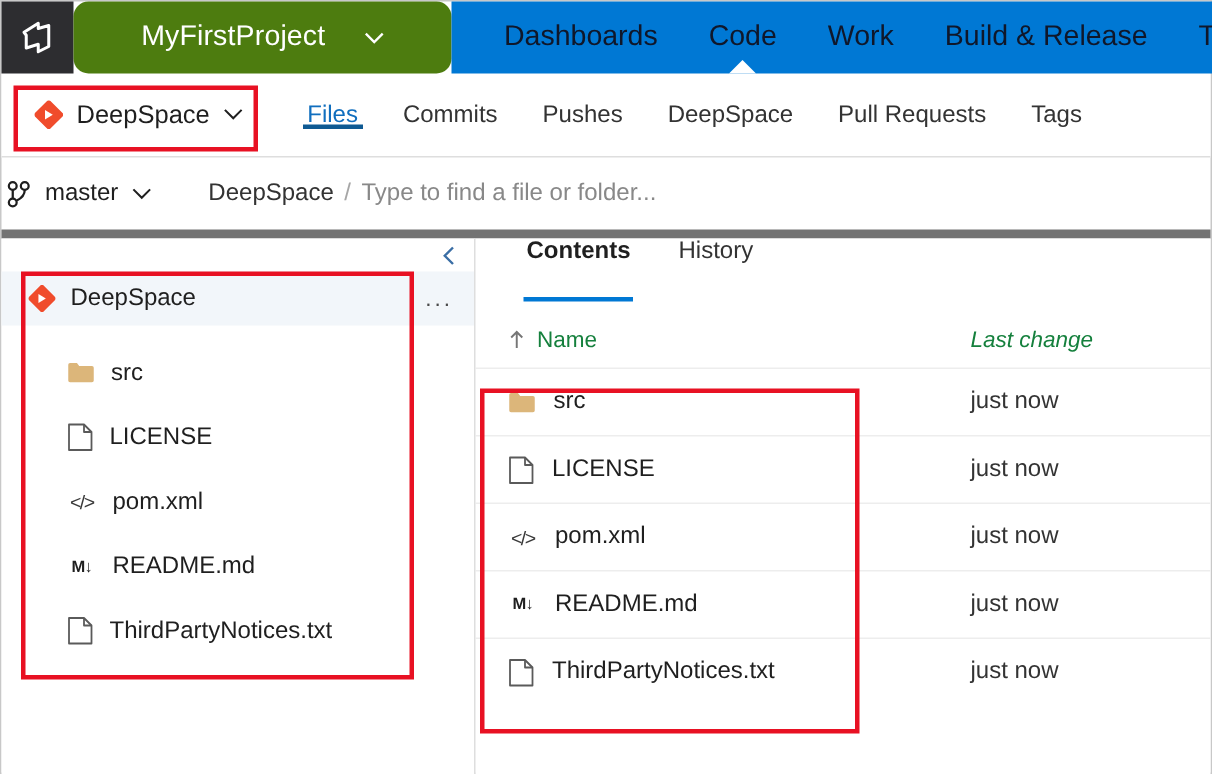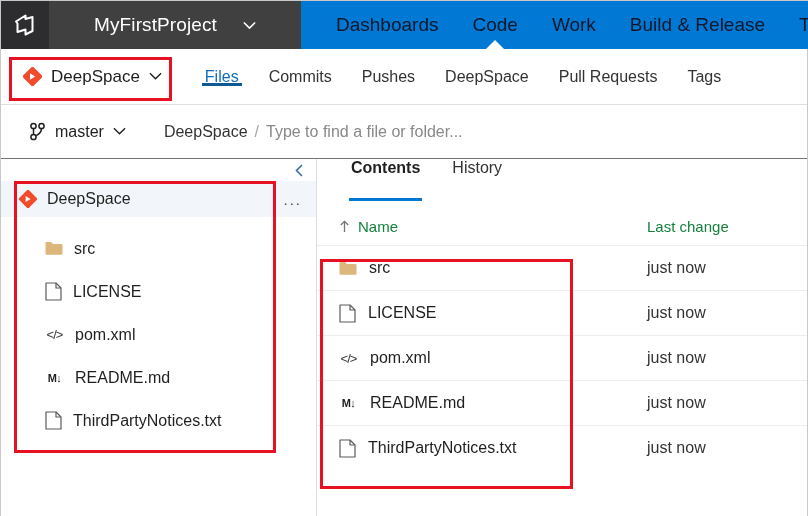--- a/index.html
+++ b/index.html
@@ -19,24 +19,25 @@
   
   .topbar { display: flex; height: 48px; width: 100%; }
   .logo-cell {
     width: 48px; height: 48px;
     background: #2d2d30;
     display: flex; align-items: center; justify-content: center;
     flex: 0 0 48px;
   }
   .project-cell {
     flex: 0 0 252px;
-    background: #404040;
+    background: #4d7c0f;
     display: flex; align-items: center; justify-content: center;
     gap: 26px;
     color: #ffffff;
+    border-radius: 10px;
   }
   .project-name { font-size: 19px; letter-spacing: .1px; }
   .nav-cell {
     flex: 1;
     background: #0078d4;
     display: flex; align-items: stretch;
     padding-left: 18px;
   }
   .nav-item {
     position: relative;
@@ -85,22 +86,22 @@
     content: "";
     position: absolute;
     left: 12px; right: 12px; bottom: 0;
     height: 3px; background: #0e5a93;
   }
 
   
   .pathbar {
     height: 54px;
     display: flex; align-items: center;
-    border-bottom: 1px solid #737373;
-    padding-left: 28px;
+    border-bottom: 6px solid #737373;
+    padding-left: 3px;
   }
   .branch-picker {
     display: flex; align-items: center; gap: 9px;
     font-size: 16px; color: #1f1f1f;
   }
   .crumbs {
     display: flex; align-items: center; gap: 7px;
     margin-left: 38px;
     font-size: 16px;
   }
@@ -157,21 +158,21 @@
     position: absolute;
     left: 14px; right: 14px; bottom: 6px;
     height: 3px; background: #0078d4;
   }
   .colhead {
     height: 38px;
     display: flex; align-items: center;
     font-size: 15px; color: #15803d;
   }
   .ch-name { padding-left: 22px; display: flex; align-items: center; gap: 8px; }
-  .ch-change { margin-left: auto; width: 160px; }
+  .ch-change { margin-left: auto; width: 160px; font-style: italic; }
   .frow {
     height: 45px;
     display: flex; align-items: center;
     border-top: 1px solid #ededed;
     font-size: 16px; color: #1f1f1f;
   }
   .frow .fname { display: flex; align-items: center; gap: 12px; padding-left: 22px; }
   .frow .fchange { margin-left: auto; width: 160px; color: #333333; }
 
   

